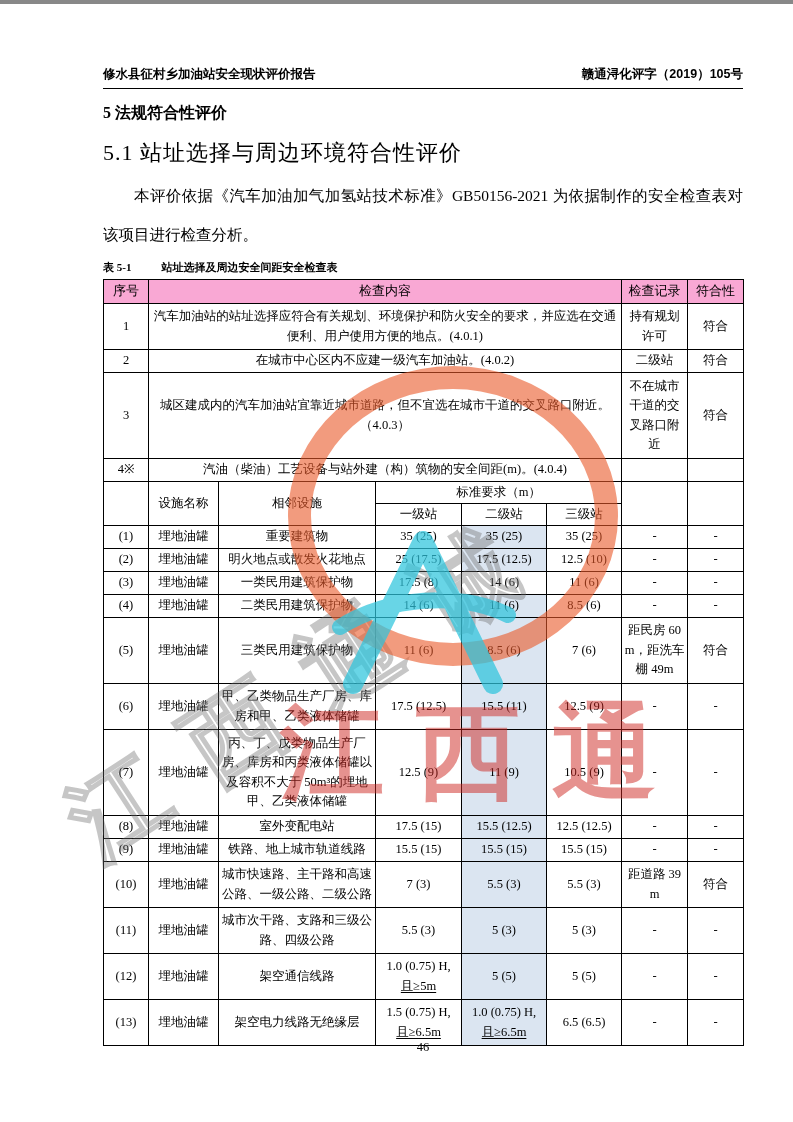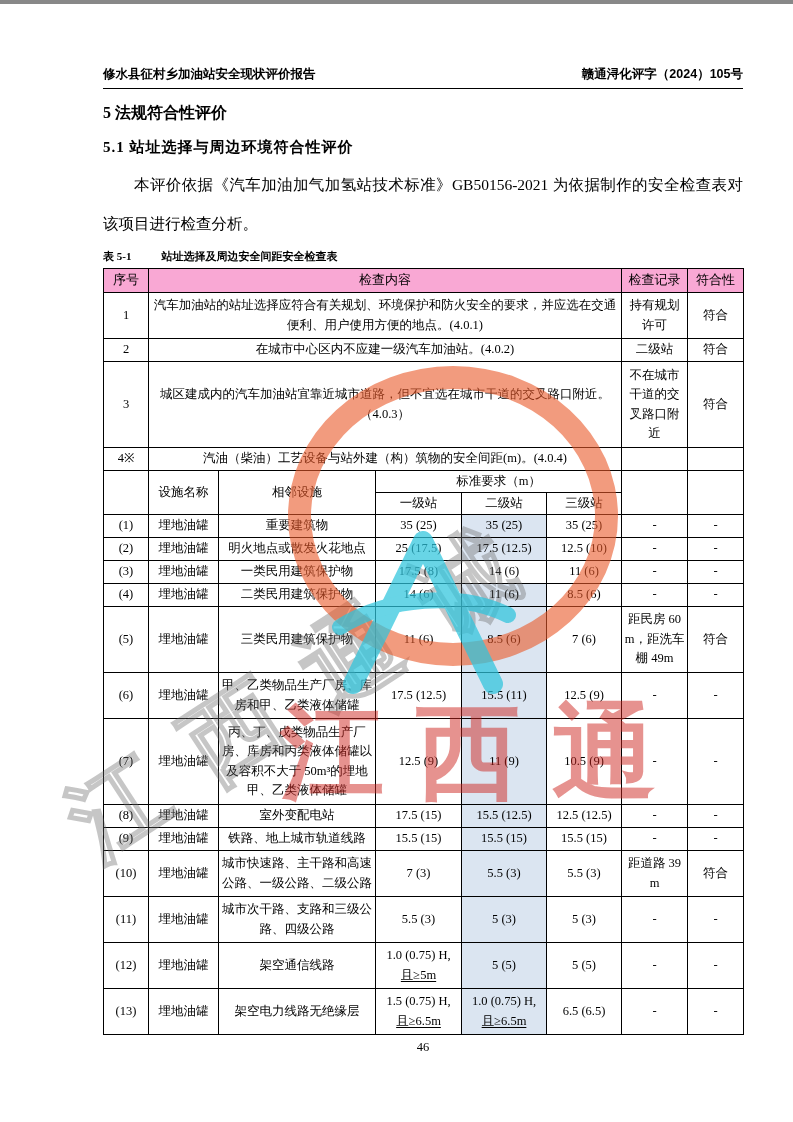--- a/index.html
+++ b/index.html
@@ -10,21 +10,21 @@
   }
   .content { position:absolute; left:103px; top:0; width:640px; }
 
   .doc-header {
     margin-top:62px; display:flex; justify-content:space-between; align-items:flex-end;
     font-family:"Liberation Sans", sans-serif; font-size:12.5px; font-weight:bold;
     padding-bottom:5px; border-bottom:1.5px solid #000;
   }
 
   h1.sec-title { font-size:16px; font-weight:bold; margin:14px 0 0 0; }
-  h2.sec-title { font-size:15px; font-weight:bold; margin:14px 0 0 0; letter-spacing:1px; }
+  h2.sec-title { font-size:22px; font-weight:normal; margin:14px 0 0 0; letter-spacing:1px; }
   p.body-text {
     font-size:15.5px; line-height:39px; margin:8px 0 0 0;
     text-indent:2em; text-align:justify;
   }
 
   .table-caption { text-align:left; font-weight:bold; font-size:11px; margin:6px 0 4px 0; }
   .table-caption .cap-label { margin-right:30px; }
 
   table.check-table {
     border-collapse:collapse; width:640px; table-layout:fixed;
@@ -63,21 +63,21 @@
 </style>
 </head>
 <body>
 
 <div class="page">
 
   <div class="content">
 
     <div class="doc-header">
       <span>修水县征村乡加油站安全现状评价报告</span>
-      <span>赣通浔化评字（2024）105号</span>
+      <span>赣通浔化评字（2019）105号</span>
     </div>
 
     <h1 class="sec-title">5 法规符合性评价</h1>
     <h2 class="sec-title">5.1 站址选择与周边环境符合性评价</h2>
     <p class="body-text">本评价依据《汽车加油加气加氢站技术标准》GB50156-2021 为依据制作的安全检查表对该项目进行检查分析。</p>
 
     <div class="table-caption">
       <span class="cap-label">表 5-1</span><span>站址选择及周边安全间距安全检查表</span>
     </div>
 

